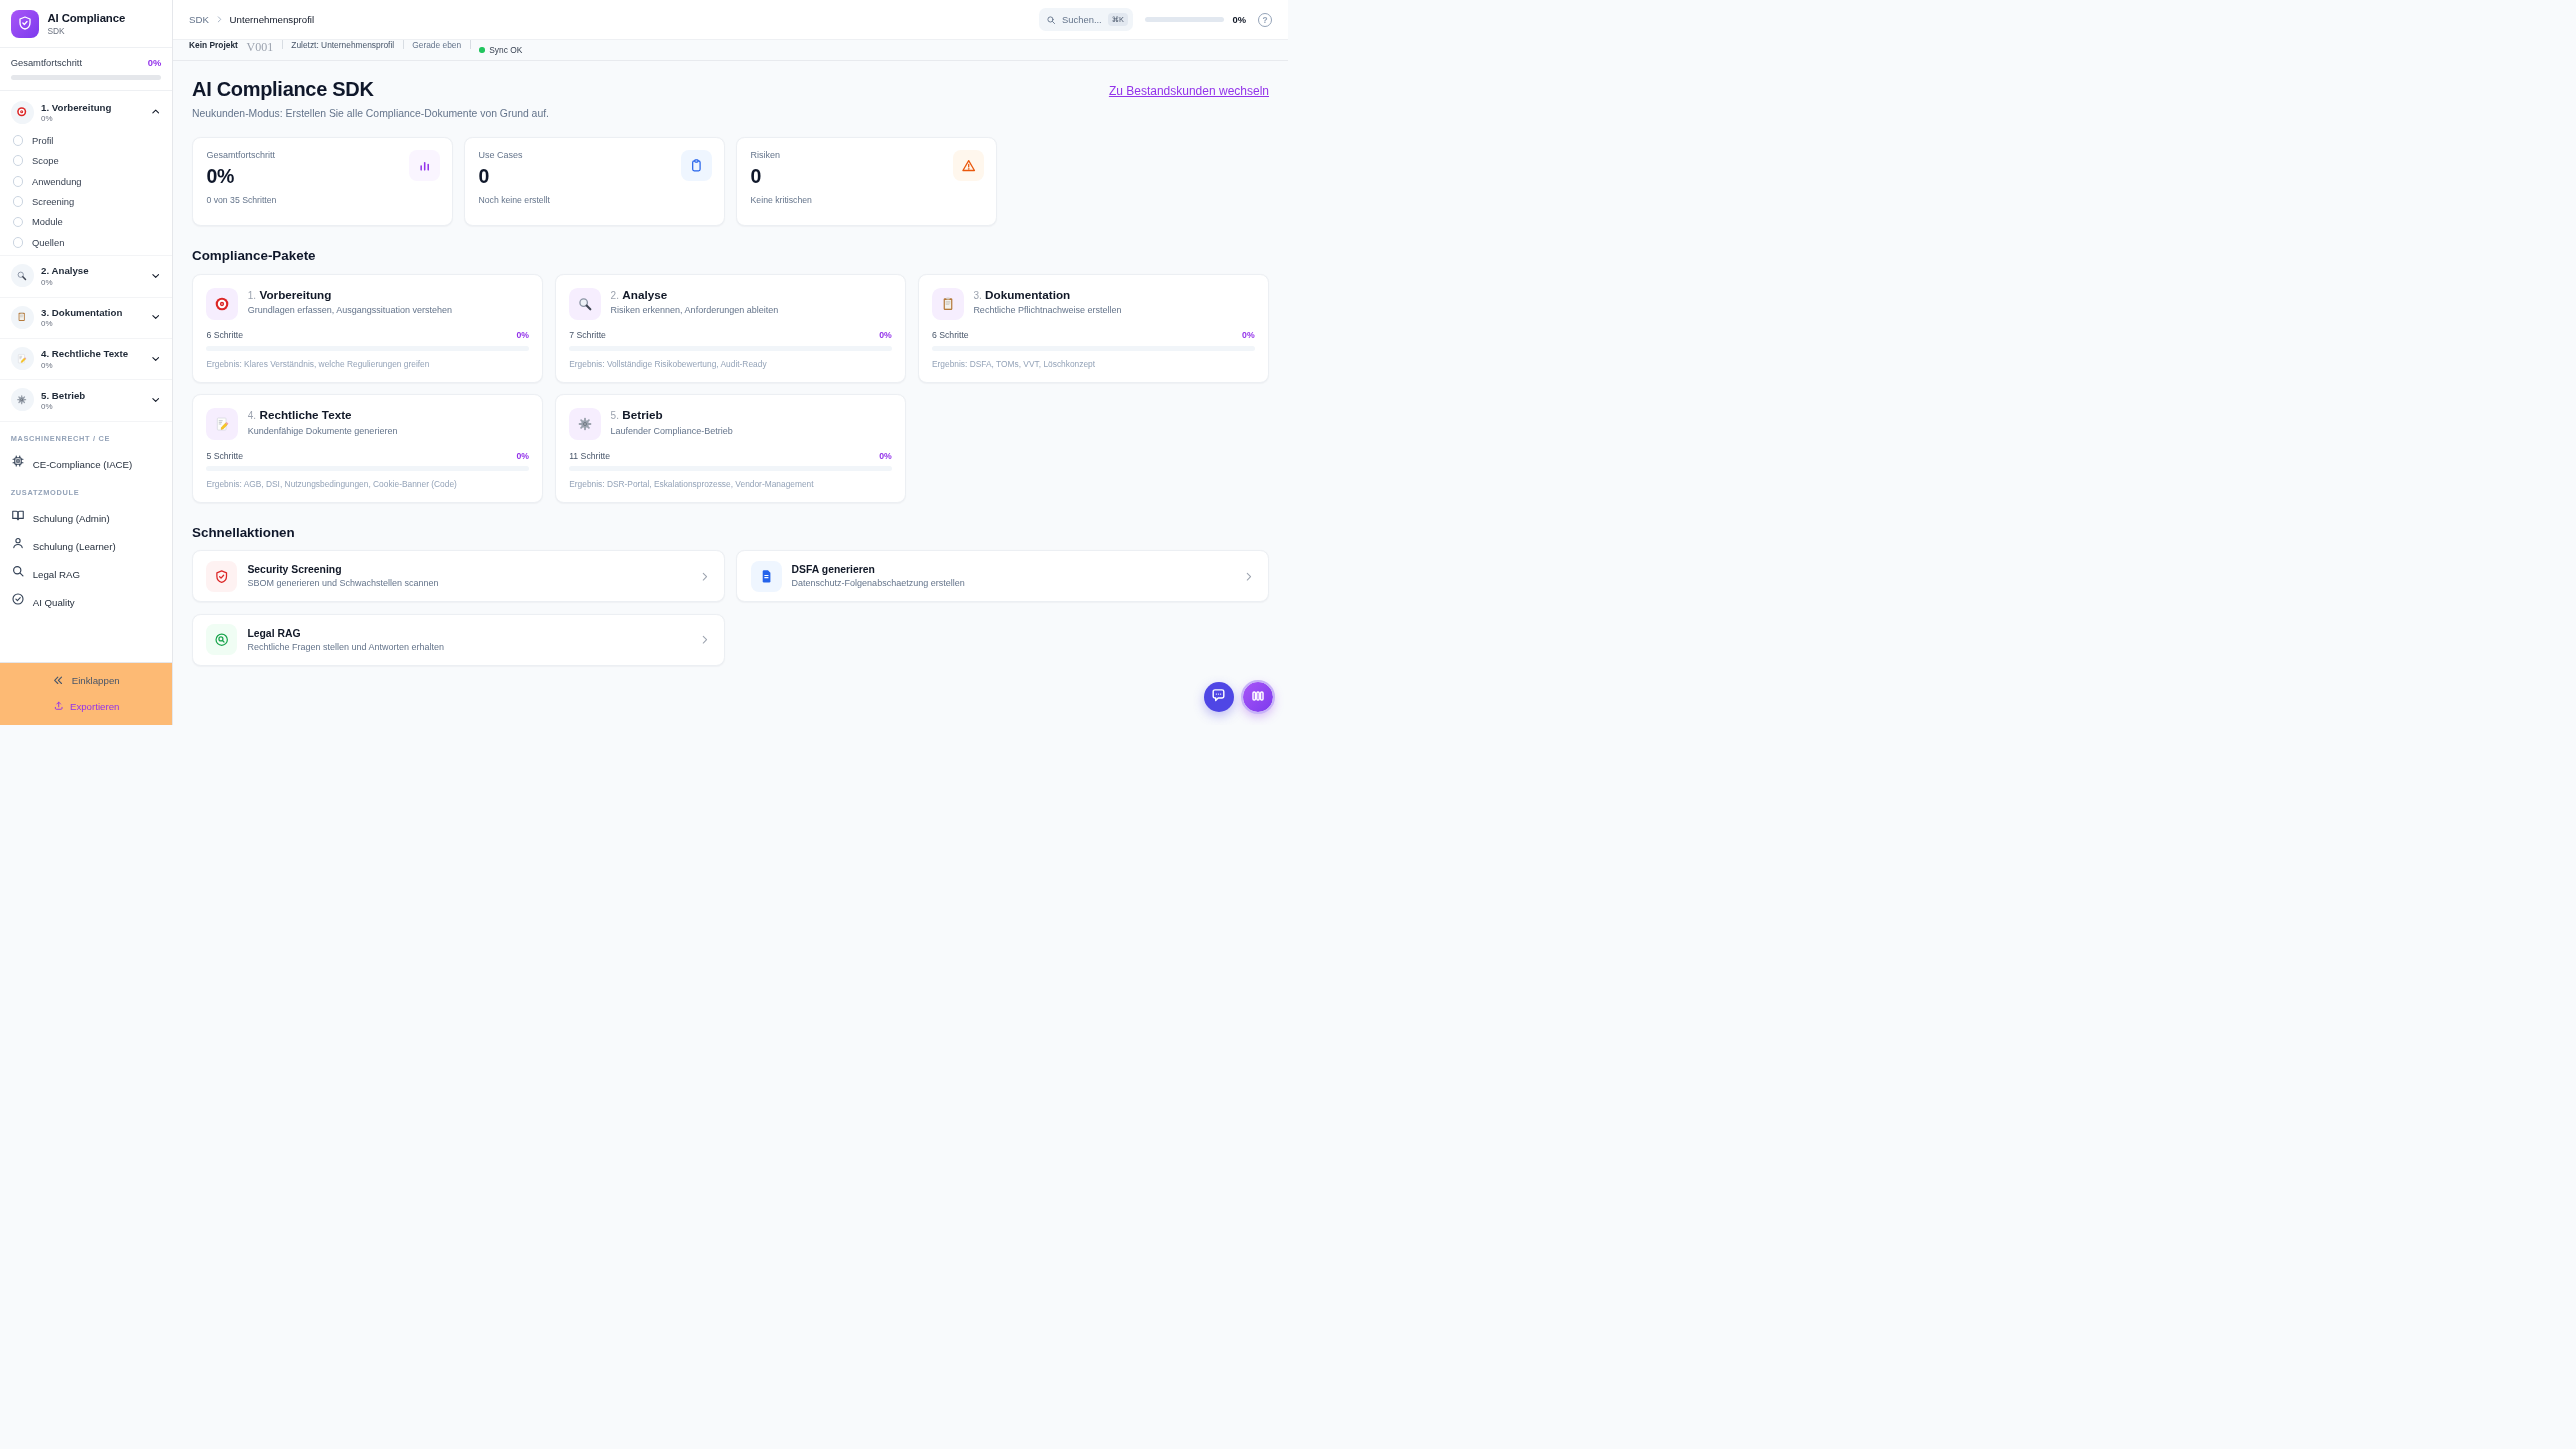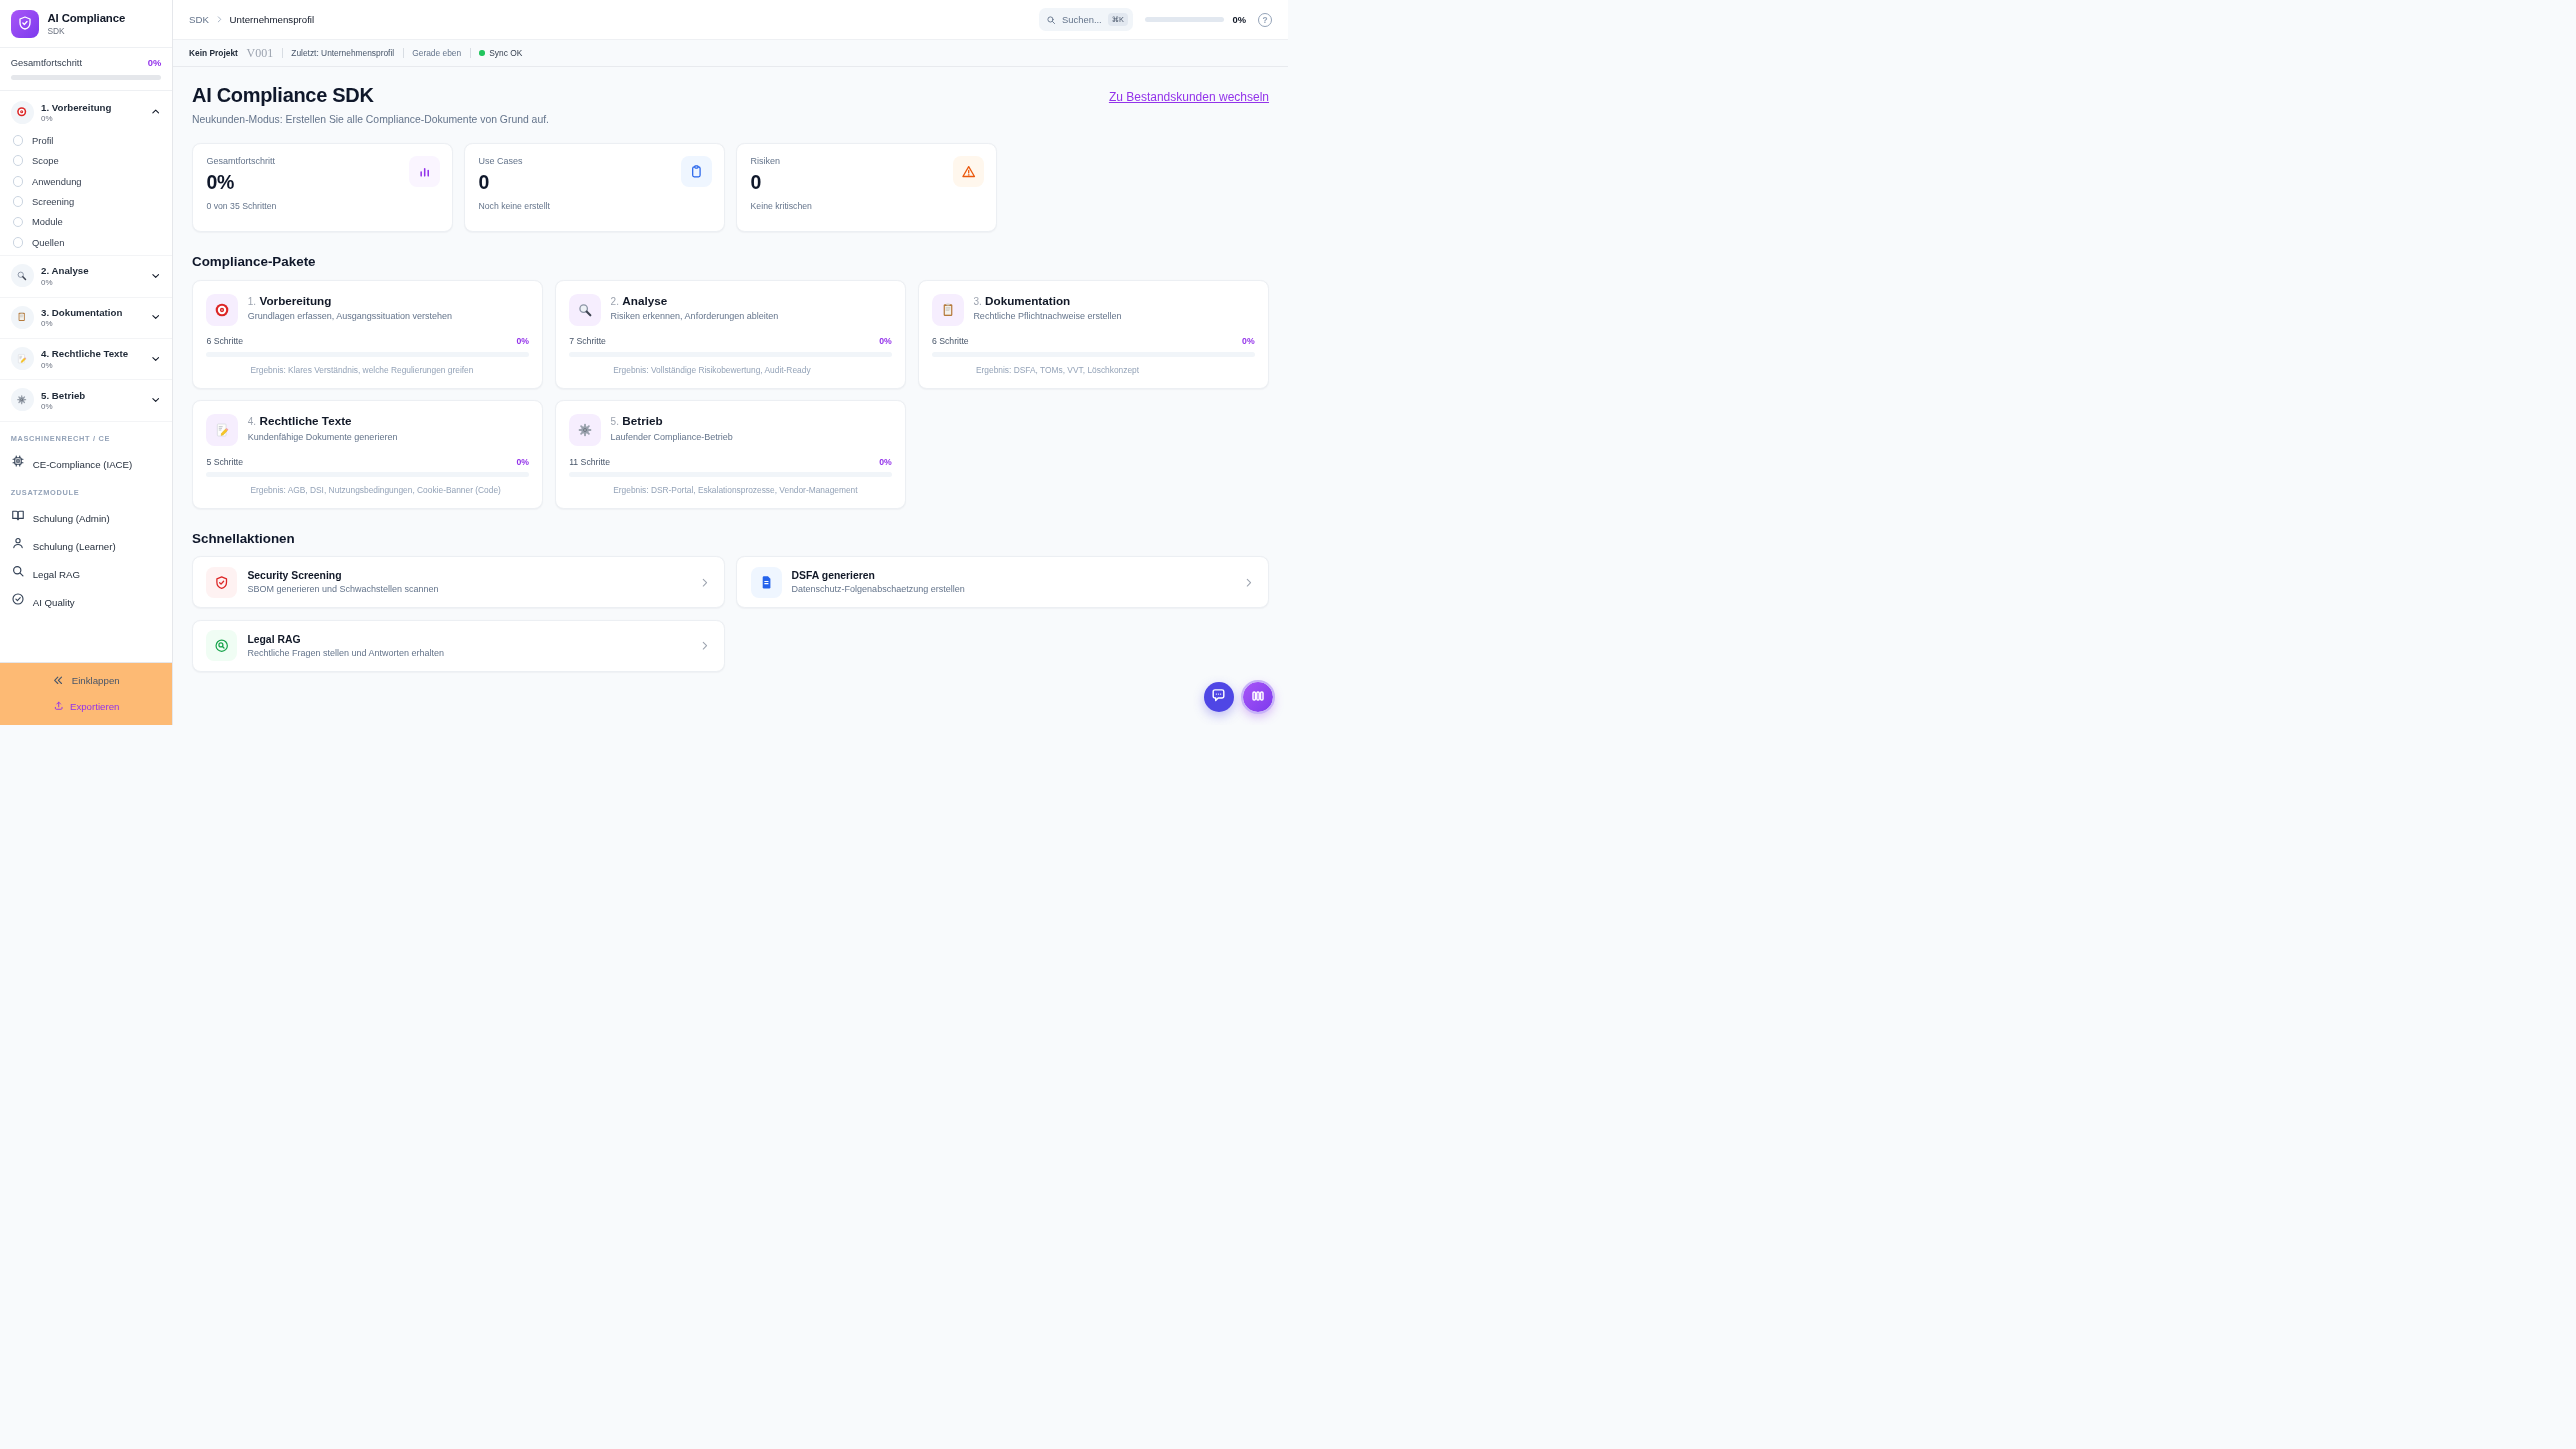--- a/index.html
+++ b/index.html
@@ -46,21 +46,21 @@
   .crumb { display:flex; align-items:center; gap:6px; }
   .crumb-root { font-size:9.7px; color:#64748b; cursor:pointer; }
   .crumb-cur { font-size:9.7px; color:#111827; font-weight:500; }
   .topbar-right { margin-left:auto; display:flex; align-items:center; gap:12px; }
   .search-pill { display:flex; align-items:center; gap:6px; background:#f1f5f9; border-radius:6.7px; padding:4.7px 5.4px 4.7px 7.4px; cursor:text; min-width:89px; }
   .search-pill .ph { font-size:9.4px; color:#64748b; }
   .kbd { background:#e2e8f0; color:#475569; font-size:7.4px; border-radius:4px; padding:2px 4px; }
   .hdr-track { width:79px; height:4.7px; background:#e2e8f0; border-radius:66px; }
   .hdr-pct { font-size:9.4px; font-weight:700; color:#111827; margin-left:-4px; }
   .help { width:14px; height:14px; border-radius:50%; border:1.2px solid #94a3b8; color:#94a3b8; font-size:8.4px; font-weight:700; display:flex; align-items:center; justify-content:center; cursor:pointer; }
-  .statusbar { height:28px; min-height:22px; background:#f8fafc; border-top:0.7px solid #eef0f3; border-bottom:0.7px solid #e8eaee; display:flex; align-items:center; gap:8.7px; padding:0 16px; font-size:8.4px; }
+  .statusbar { height:22px; min-height:22px; background:#f8fafc; border-top:0.7px solid #eef0f3; border-bottom:0.7px solid #e8eaee; display:flex; gap:8.7px; padding:0 16px; font-size:8.4px; }
   .st-proj { font-weight:700; color:#1f2937; }
   .st-ver { font-family:Liberation Serif, serif; font-size:12px; color:#9ca3af; }
   .st-sep { width:0.7px; height:9.4px; background:#d8dde3; }
   .st-dim { color:#475569; }
   .st-dim2 { color:#64748b; }
   .sync { display:flex; align-items:center; gap:4.7px; color:#374151; }
   .dot { width:5.4px; height:5.4px; border-radius:50%; background:#22c55e; }
 
   
   .content { flex:1; padding:17px 19px 0; overflow:hidden; position:relative; }
@@ -87,21 +87,21 @@
   .pkg { padding:12.7px 13.4px; cursor:pointer; }
   .pkg-top { display:flex; gap:9.4px; }
   .pkg-ico { width:32px; height:32px; border-radius:8.7px; background:#f6eefe; display:flex; align-items:center; justify-content:center; flex:0 0 auto; }
   .pkg-num { font-size:10px; color:#9ca3af; margin-right:3.4px; font-weight:500; }
   .pkg-title { font-size:11.7px; font-weight:700; color:#111827; }
   .pkg-desc { font-size:9px; color:#64748b; margin-top:4.7px; }
   .pkg-meta { display:flex; justify-content:space-between; align-items:center; margin-top:10.7px; }
   .pkg-steps { font-size:8.7px; color:#475569; }
   .pkg-pct { font-size:8.7px; font-weight:700; color:#9333ea; }
   .pkg .track { margin-top:5.4px; background:#f1f5f9; }
-  .pkg-result { font-size:8.4px; color:#94a3b8; margin-top:8.7px;margin-left:44px; }
+  .pkg-result { font-size:8.4px; color:#94a3b8; margin-top:8.7px; }
 
   .sec-quick { margin-top:21.5px; }
   .qa-grid { display:grid; grid-template-columns:repeat(2,1fr); gap:11.4px; margin-top:10.7px; }
   .qa { display:flex; align-items:center; gap:10px; padding:11.4px 13.4px; height:52px; cursor:pointer; }
   .qa-ico { width:31px; height:31px; border-radius:8px; display:flex; align-items:center; justify-content:center; flex:0 0 auto; }
   .qa-title { font-size:10.4px; font-weight:700; color:#111827; }
   .qa-sub { font-size:9px; color:#64748b; margin-top:2.7px; }
   .qa-chev { margin-left:auto; color:#9ca3af; display:flex; }
 
   .fabs { position:absolute; right:14.8px; bottom:13.4px; display:flex; gap:9.4px; }

